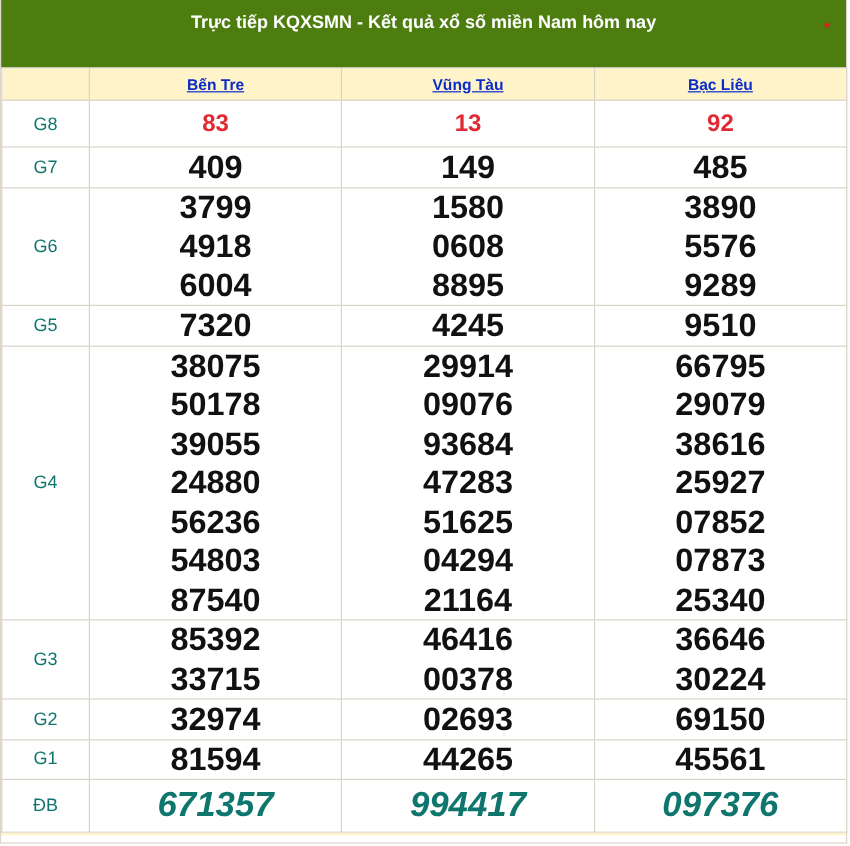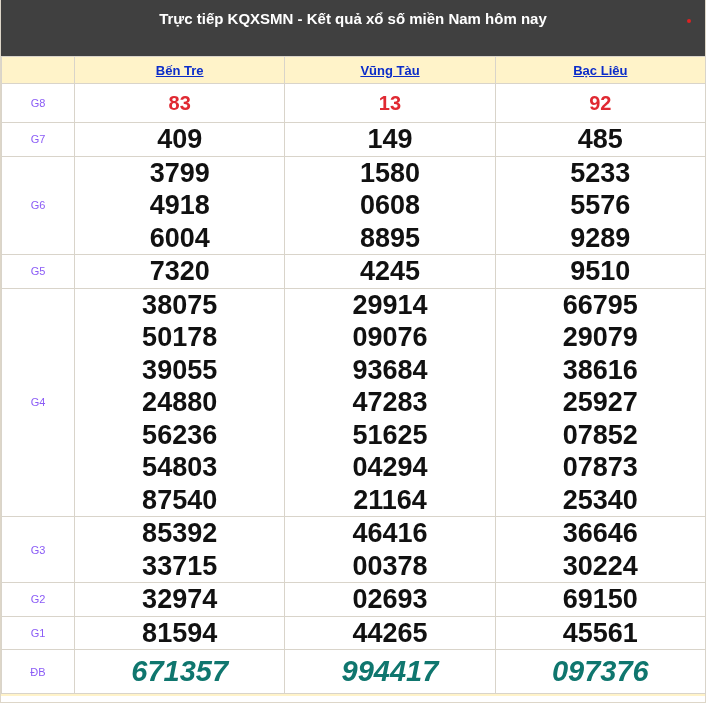--- a/index.html
+++ b/index.html
@@ -1,29 +1,29 @@
 <!DOCTYPE html>
 <html><head>
 <meta charset="utf-8">
 <style>
   html, body { margin:0; padding:0; background:#ffffff; }
   body { width:708px; height:705px; overflow:hidden; font-family:"Liberation Sans", sans-serif; }
   .wrap { position:relative; width:706px; height:703px; border:1px solid #ddd6c8; border-top:none; box-sizing:border-box; }
-  .header { background:#404040; height:56px; text-align:center; color:#fff; position:relative; }
+  .header { background:#4d7c0f; height:56px; text-align:center; color:#fff; position:relative; }
   .header .title { font-weight:bold; font-size:15px; padding-top:10px; line-height:18px; color:#fff; }
   .header .crumbs { font-size:14px; line-height:18px; color:#ffe9c4; }
   .header .crumbs a { color:#ffe9c4; text-decoration:underline; }
   .header .sep { color:#ffe9c4; padding:0 3px; font-weight:bold; }
   .header .dot { position:absolute; right:14px; top:19px; width:4px; height:4px; border-radius:50%; background:#dd2222; }
   table { border-collapse:collapse; width:705px; table-layout:fixed; }
   td, th { border:1px solid #d9d4ca; text-align:center; padding:0; }
   th { background:#fff3c9; height:26px; font-weight:normal; font-size:13px; }
   th a { color:#0b2cc9; text-decoration:underline; font-weight:bold; }
   col.c0 { width:73px; }
-  td.lbl { font-size:11px; color:#8b5cf6; }
+  td.lbl { font-size:15px; color:#0f766e; }
   .num { font-weight:bold; font-size:27px; color:#111; line-height:32.5px; display:block; }
   .big { font-weight:bold; font-size:20px; color:#e02932; line-height:38px; display:block; }
   .db { font-weight:bold; font-size:29px; color:#0f766e; line-height:43px; display:block;font-style:italic; }
   .foot { height:2px; background:#fff3c9; }
 </style>
 </head>
 <body>
 
 <div class="wrap">
   <div class="header">
@@ -77,21 +77,21 @@
             <span class="num">3799</span>
             <span class="num">4918</span>
             <span class="num">6004</span>
           </td>
           <td>
             <span class="num">1580</span>
             <span class="num">0608</span>
             <span class="num">8895</span>
           </td>
           <td>
-            <span class="num">5233</span>
+            <span class="num">3890</span>
             <span class="num">5576</span>
             <span class="num">9289</span>
           </td>
         </tr>
         <tr>
           <td class="lbl">G5</td>
           <td>
             <span class="num">7320</span>
           </td>
           <td>

